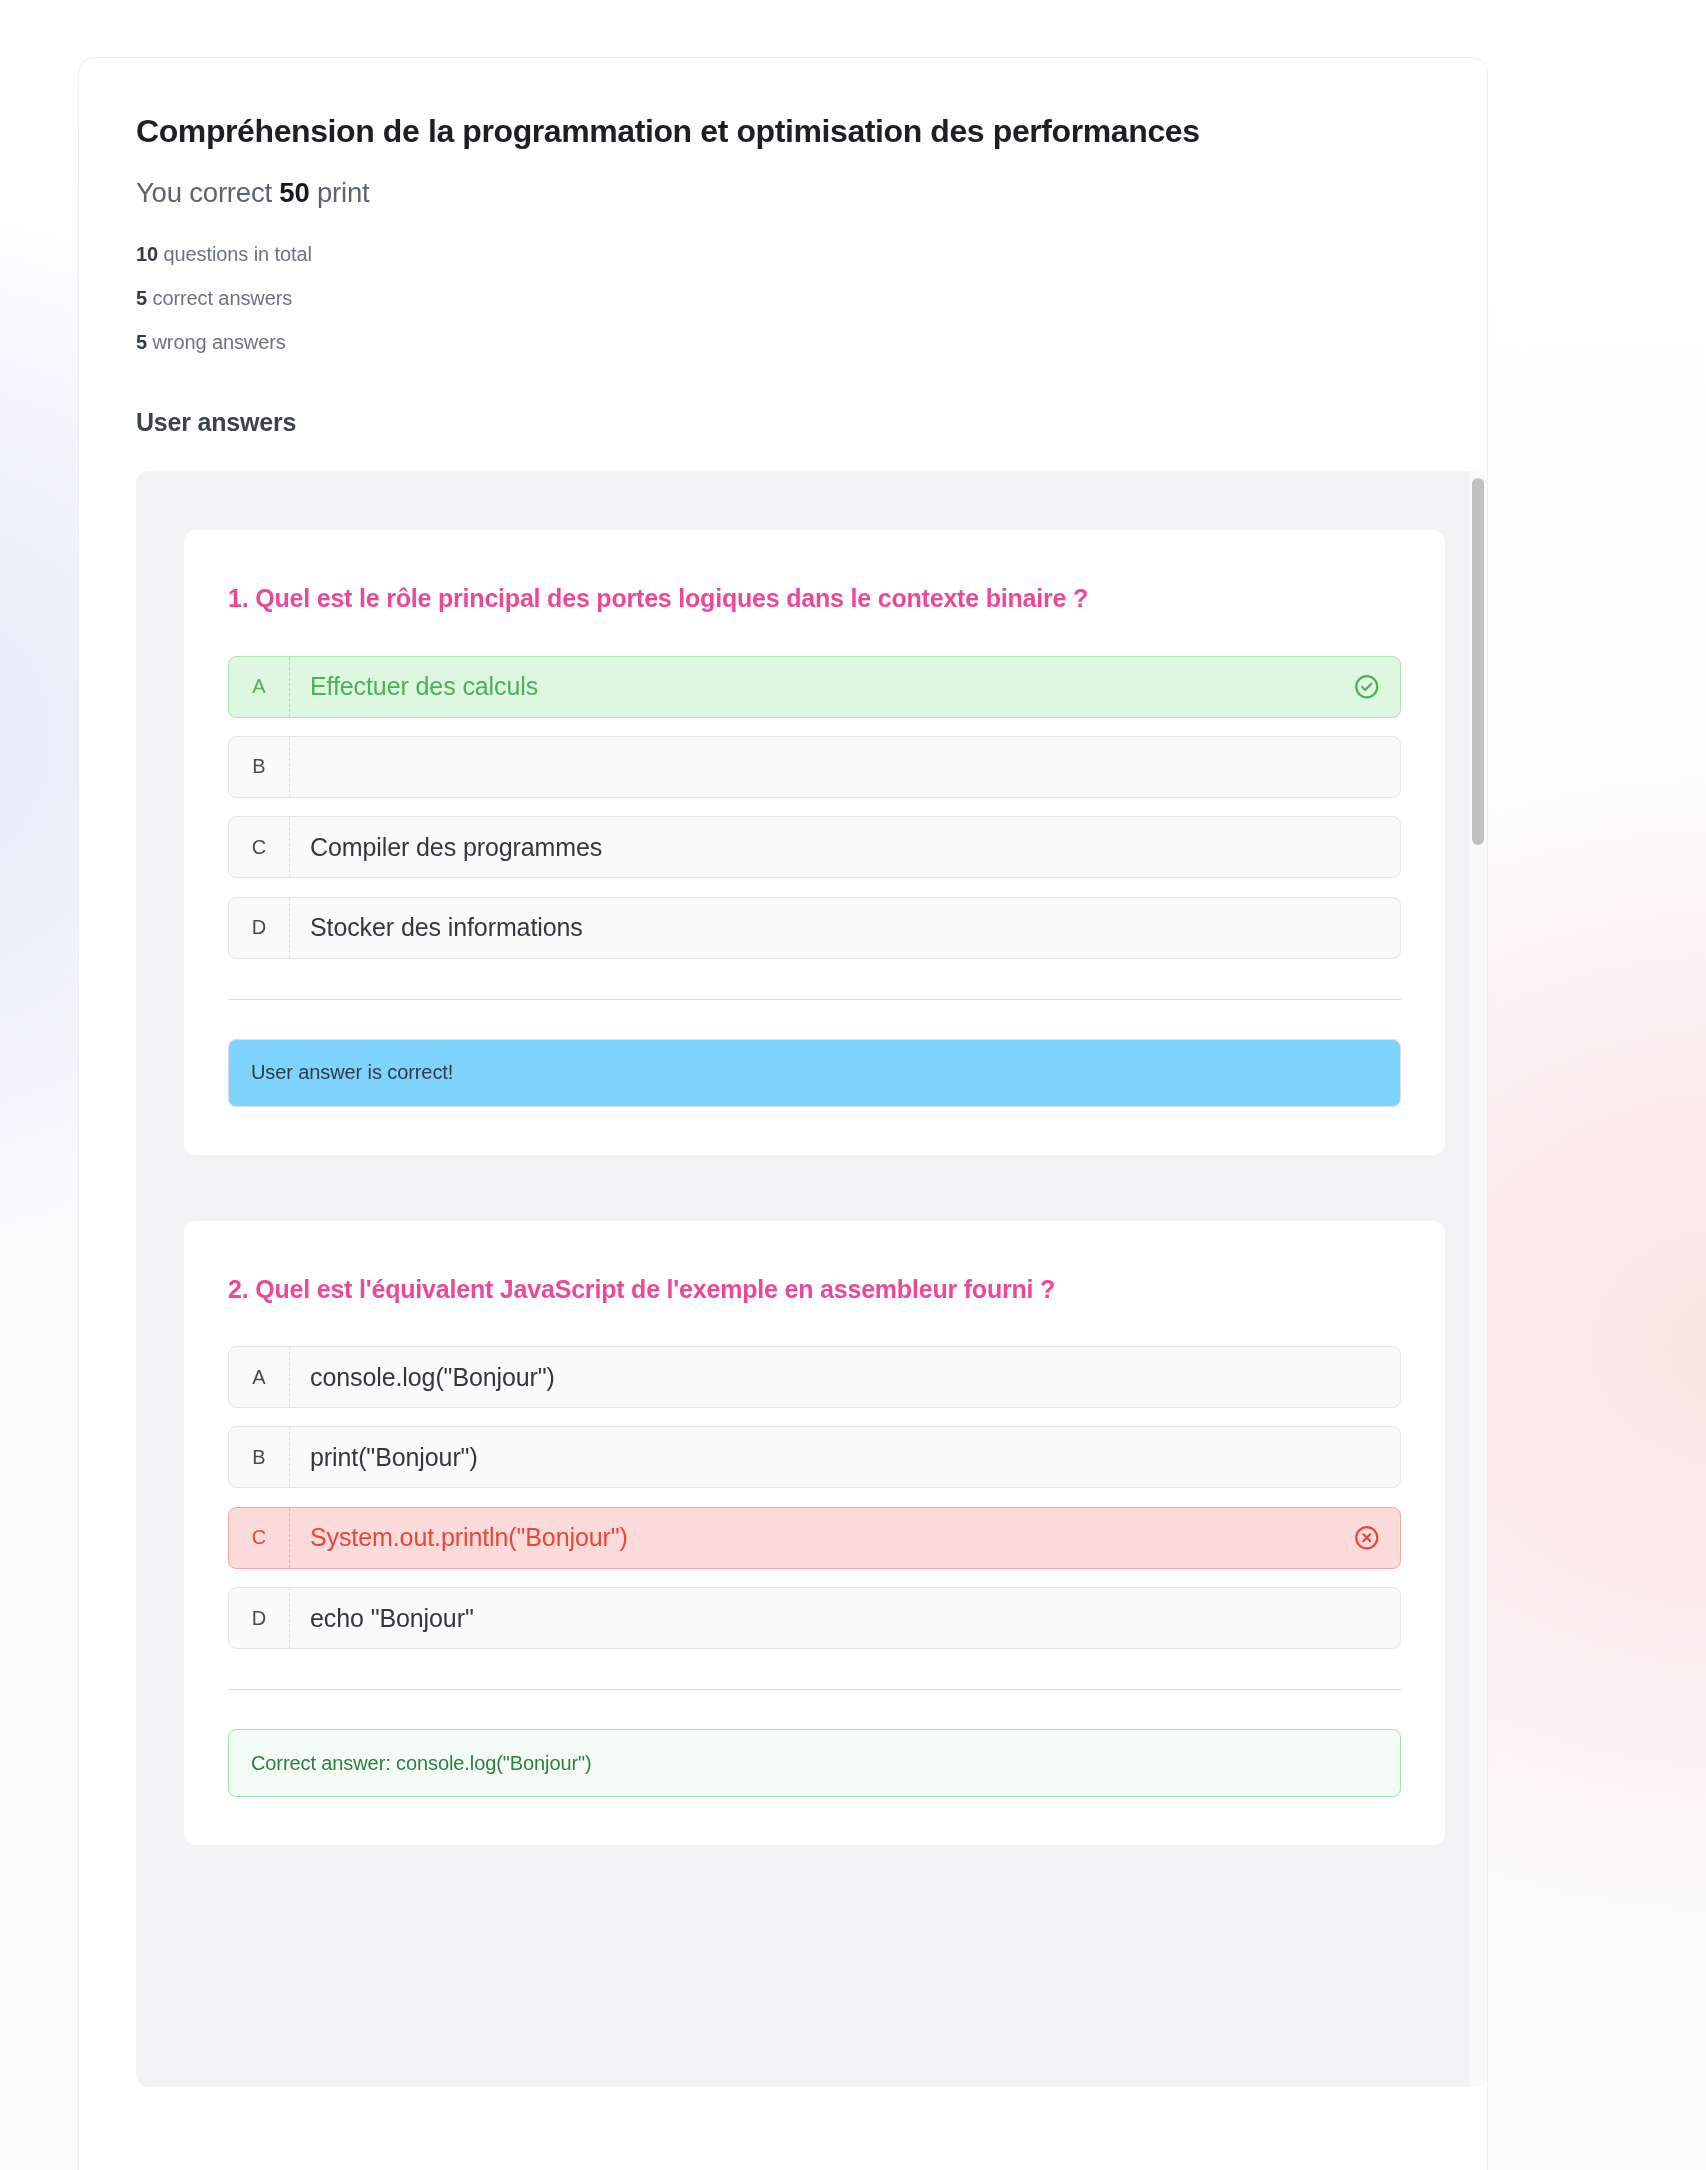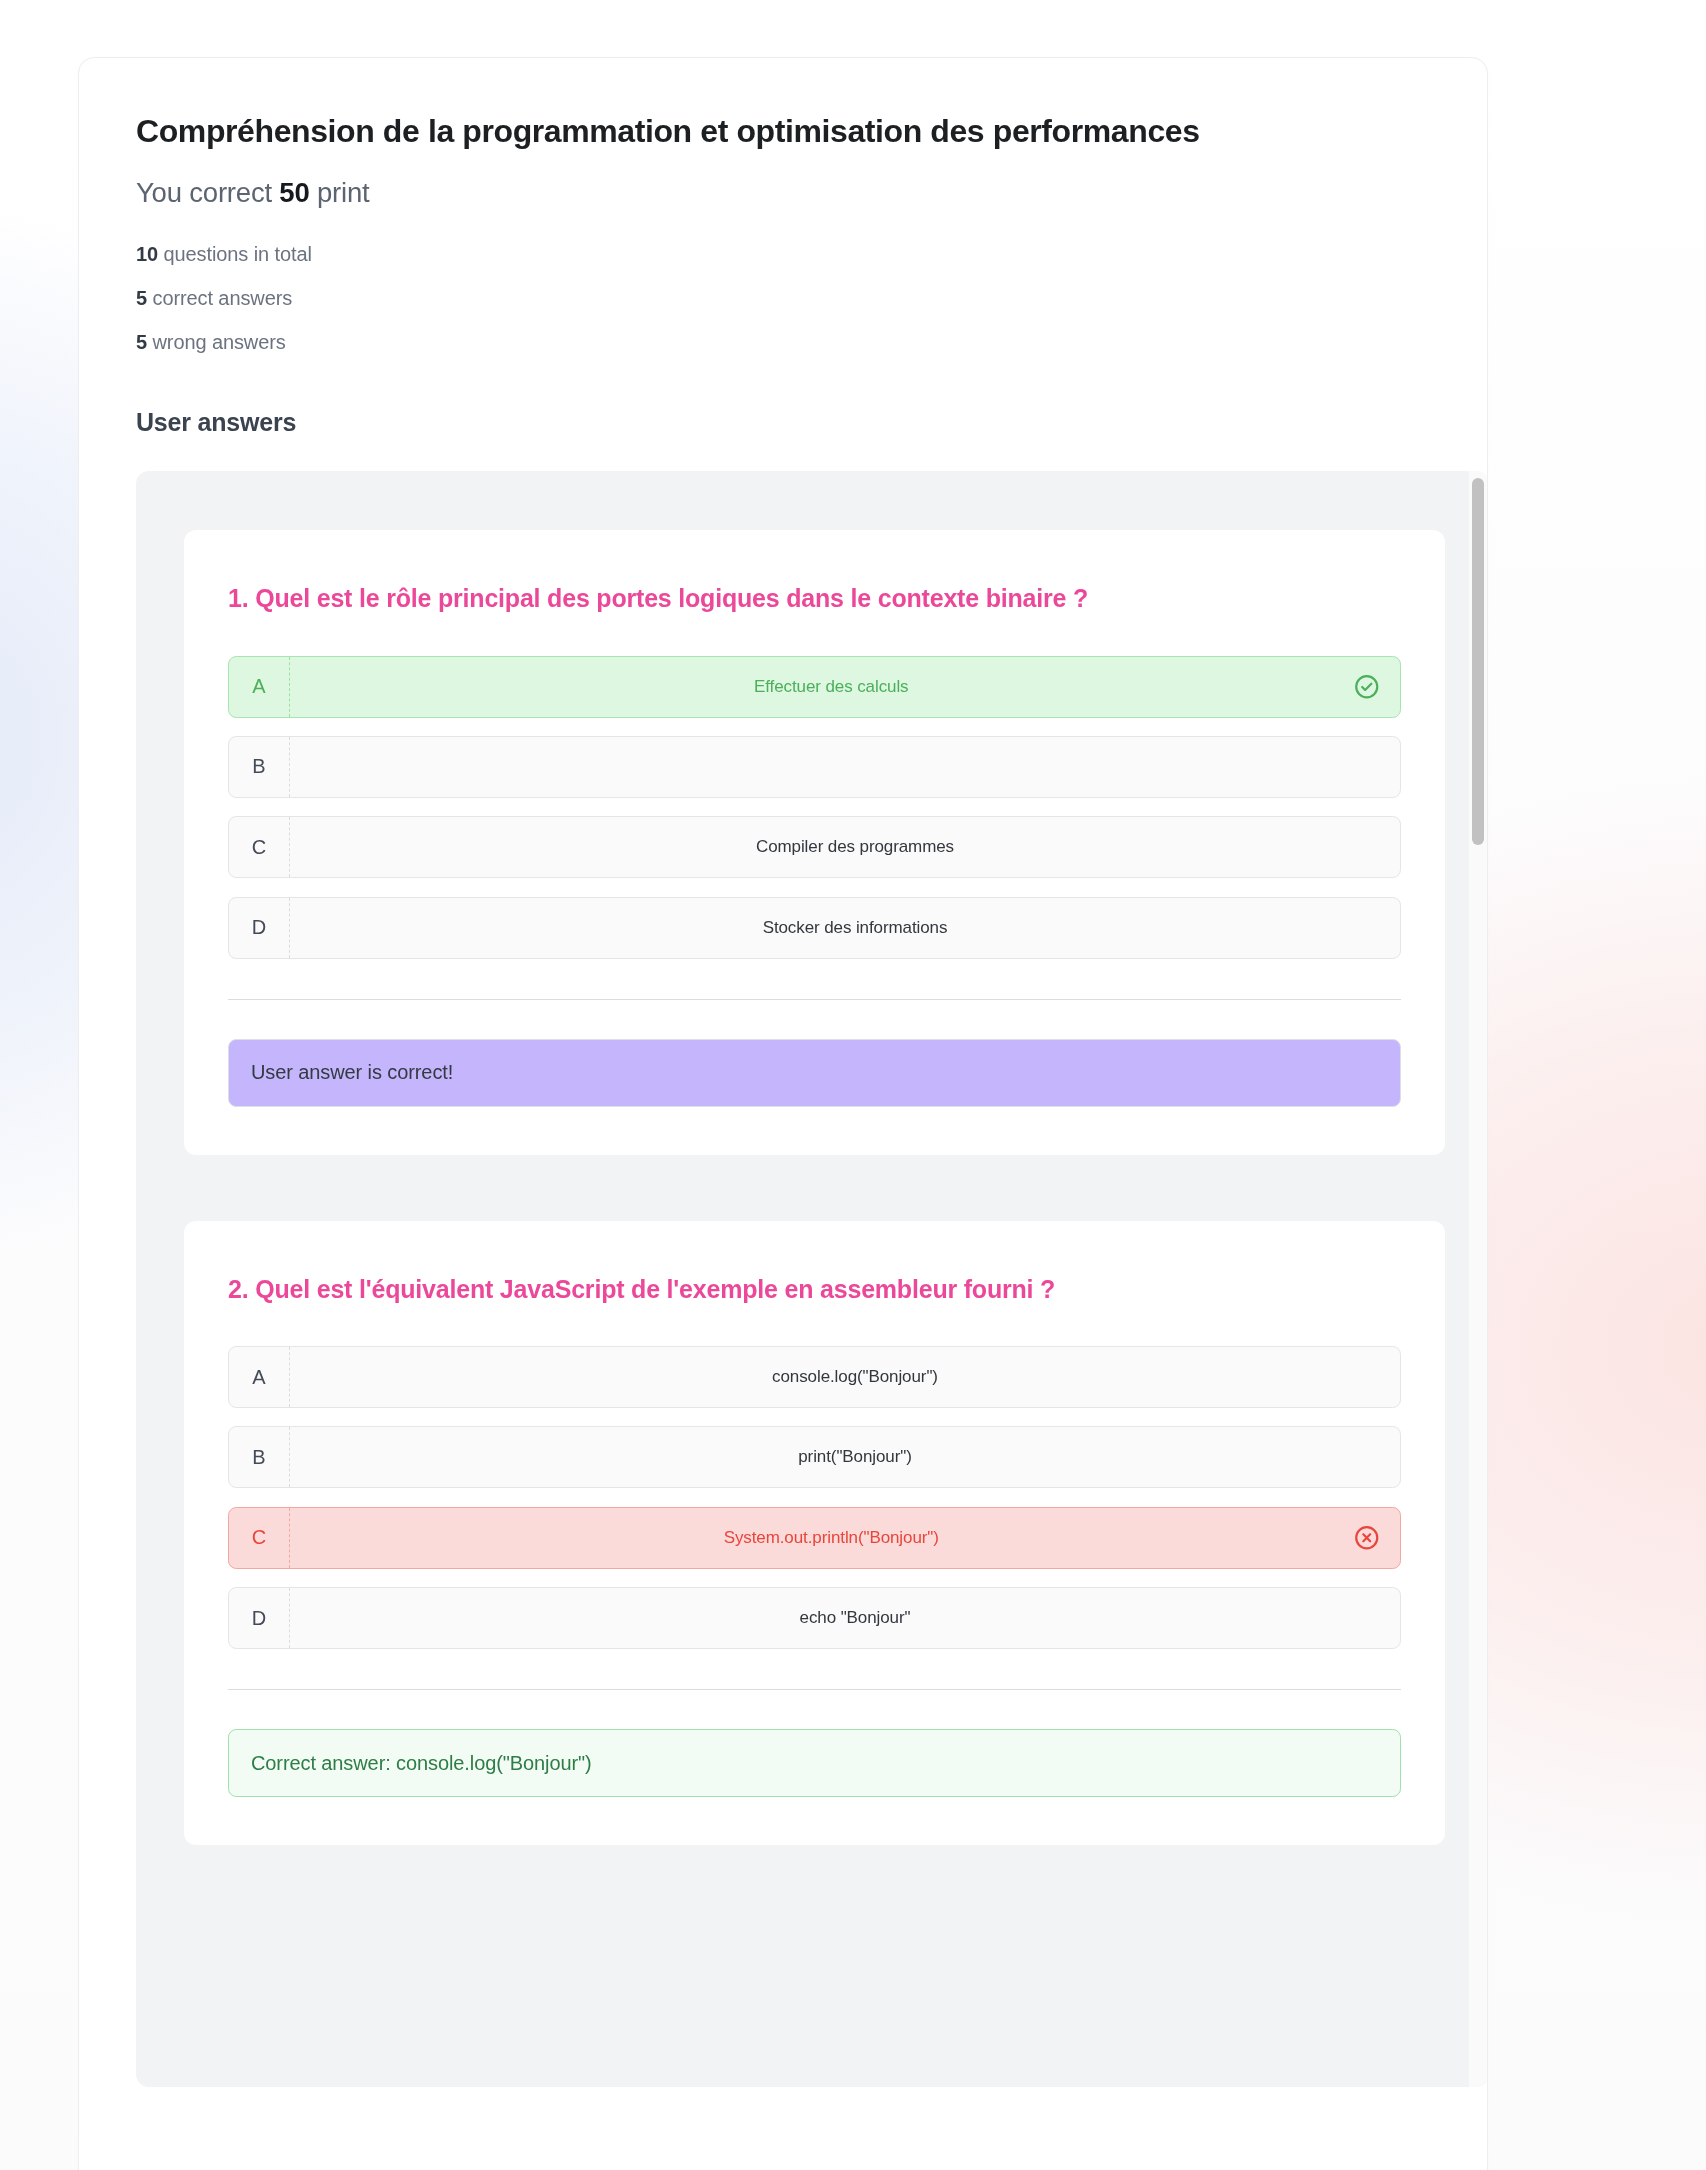--- a/index.html
+++ b/index.html
@@ -146,24 +146,23 @@
     border-right: 1.8px dashed #d9dce1;
     align-self: stretch;
     display: flex;
     align-items: center;
     justify-content: center;
   }
 
   .option-text {
     flex: 1 1 auto;
     padding-left: 20px;
-    font-size: 17px;
+    font-size: 25px;
     color: #33383f;
     letter-spacing: -0.1px;
-    text-align: center;
   }
 
   .option-mark {
     flex: 0 0 auto;
     padding-right: 20px;
     display: flex;
     align-items: center;
   }
   .option-mark svg { display: block; }
 
@@ -194,21 +193,21 @@
     margin-top: 39px;
     height: 68px;
     display: flex;
     align-items: center;
     padding: 0 22px;
     border-radius: 8.3px;
     font-size: 20px;
     letter-spacing: -0.1px;
   }
   .feedback.neutral {
-    background: #c4b5fd;
+    background: #7dd3fc;
     border: 0.9px solid #dcdfe3;
     color: #343a42;
   }
   .feedback.success {
     background: #f2fcf4;
     border: 0.9px solid #9fe0ab;
     color: #2e7d46;
   }
 </style>
 </head>

